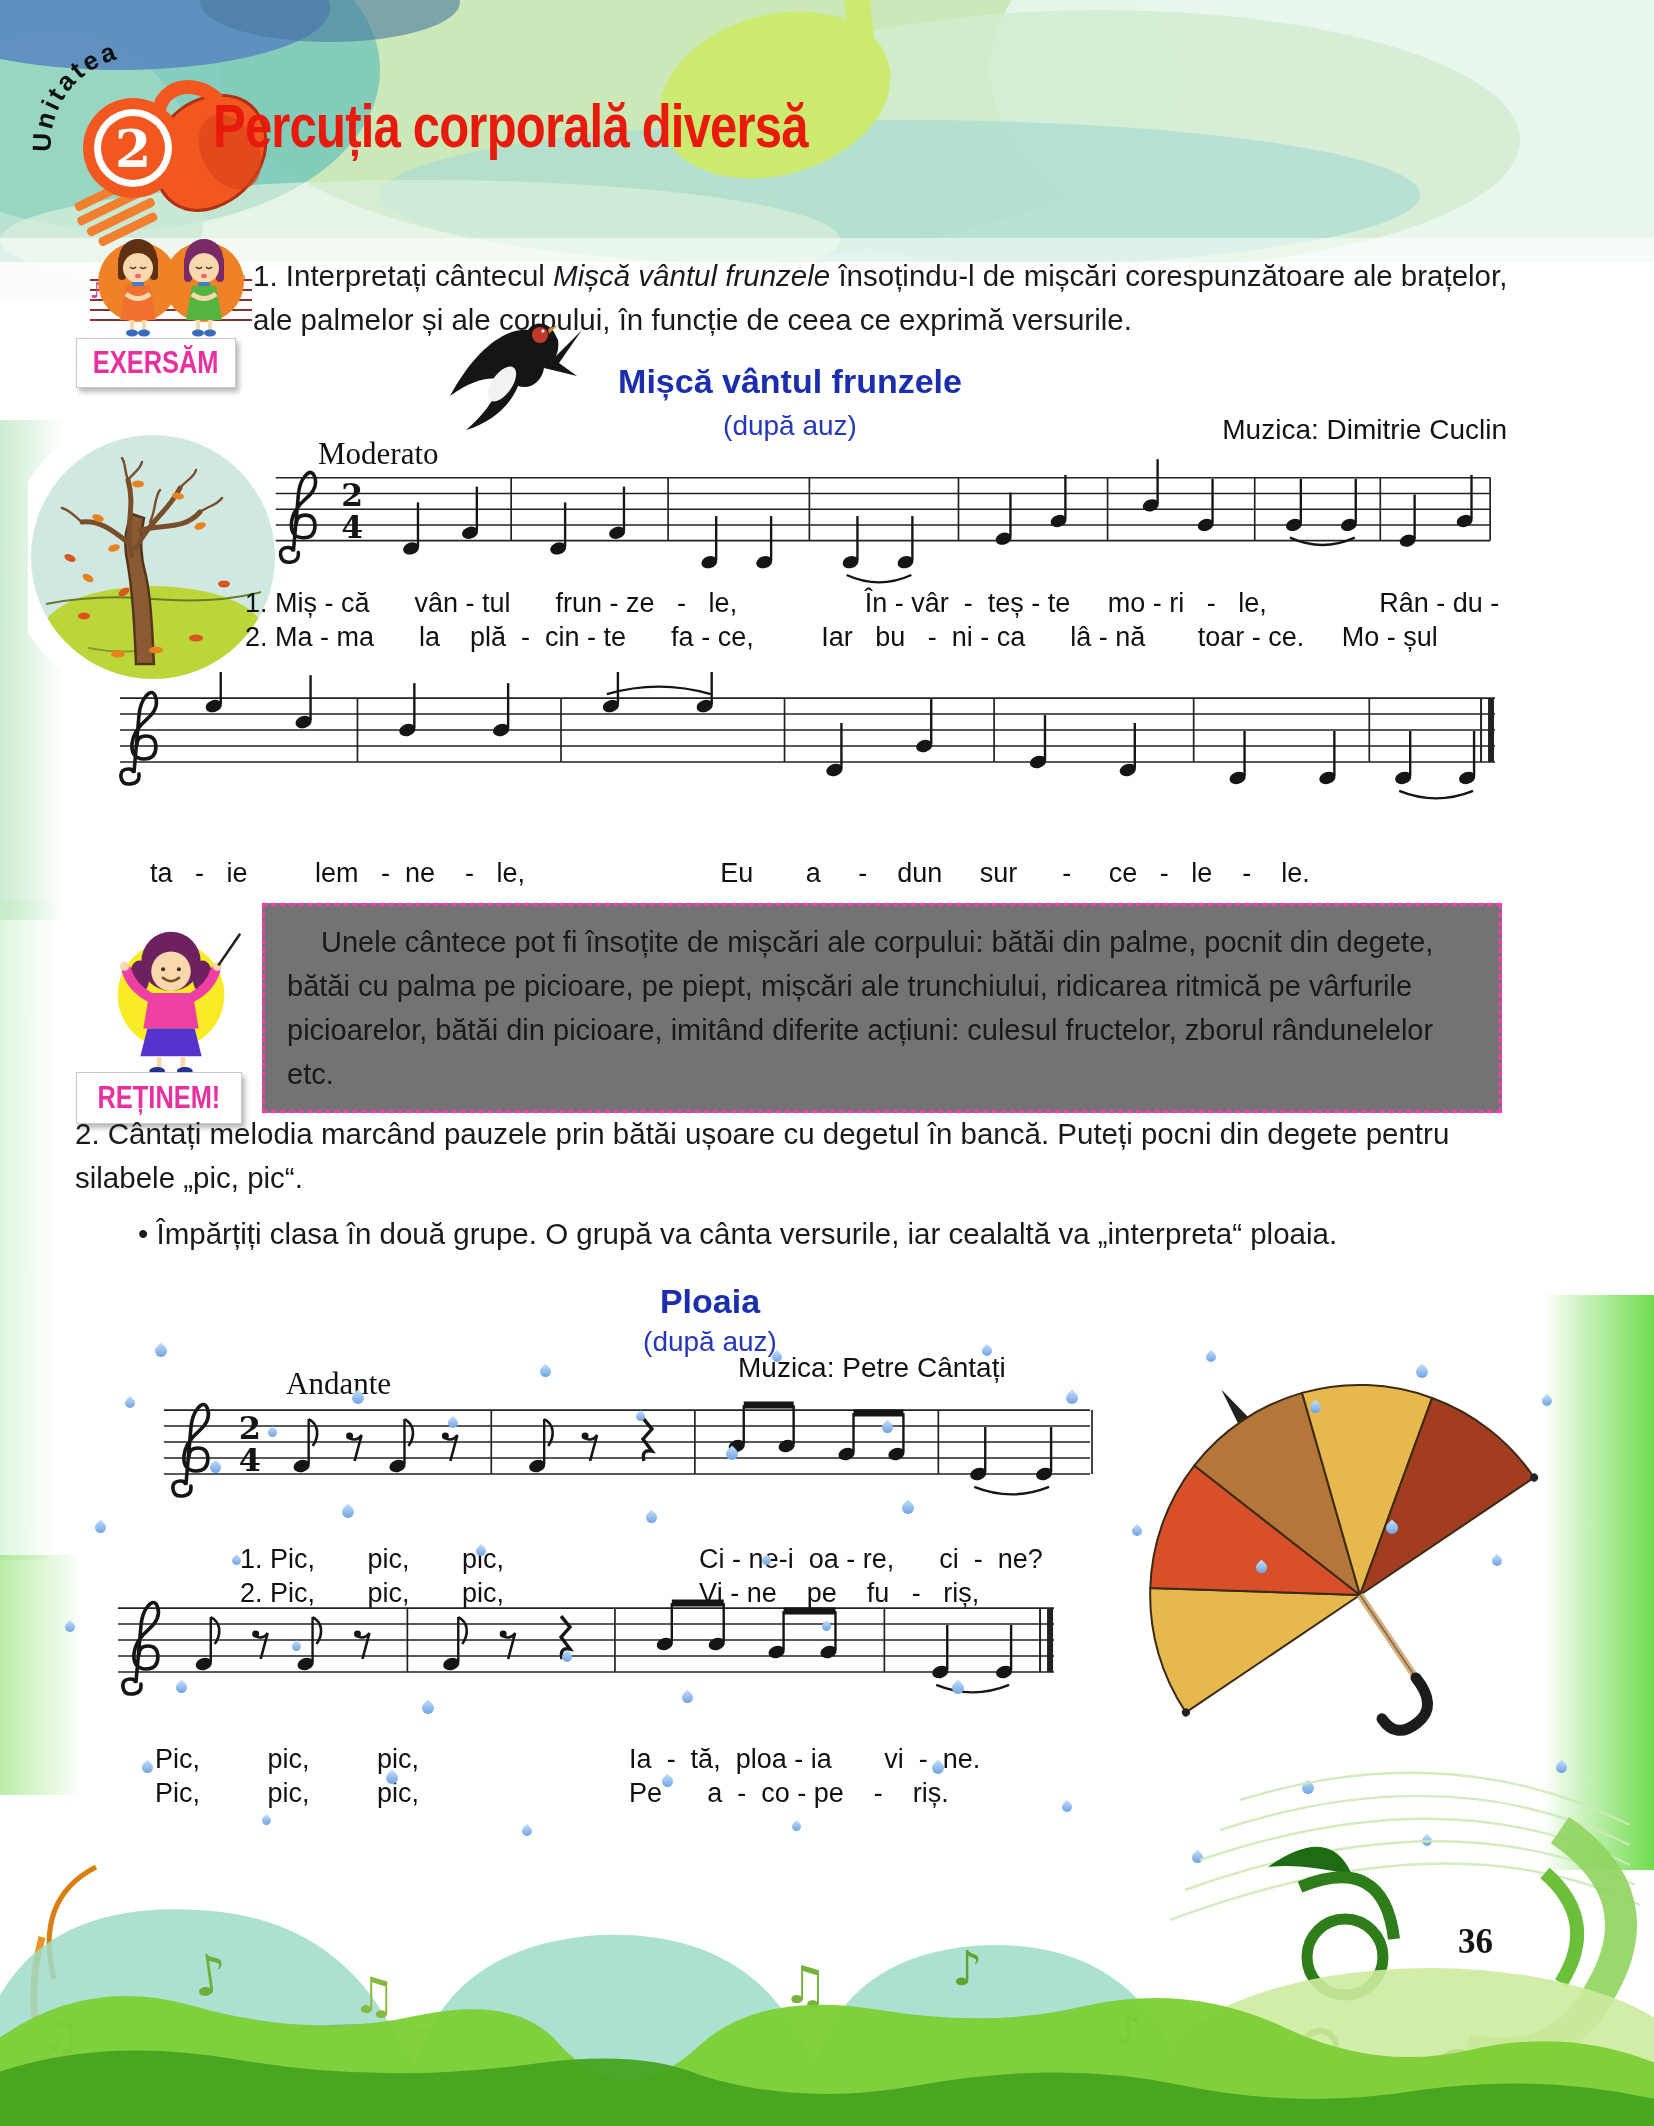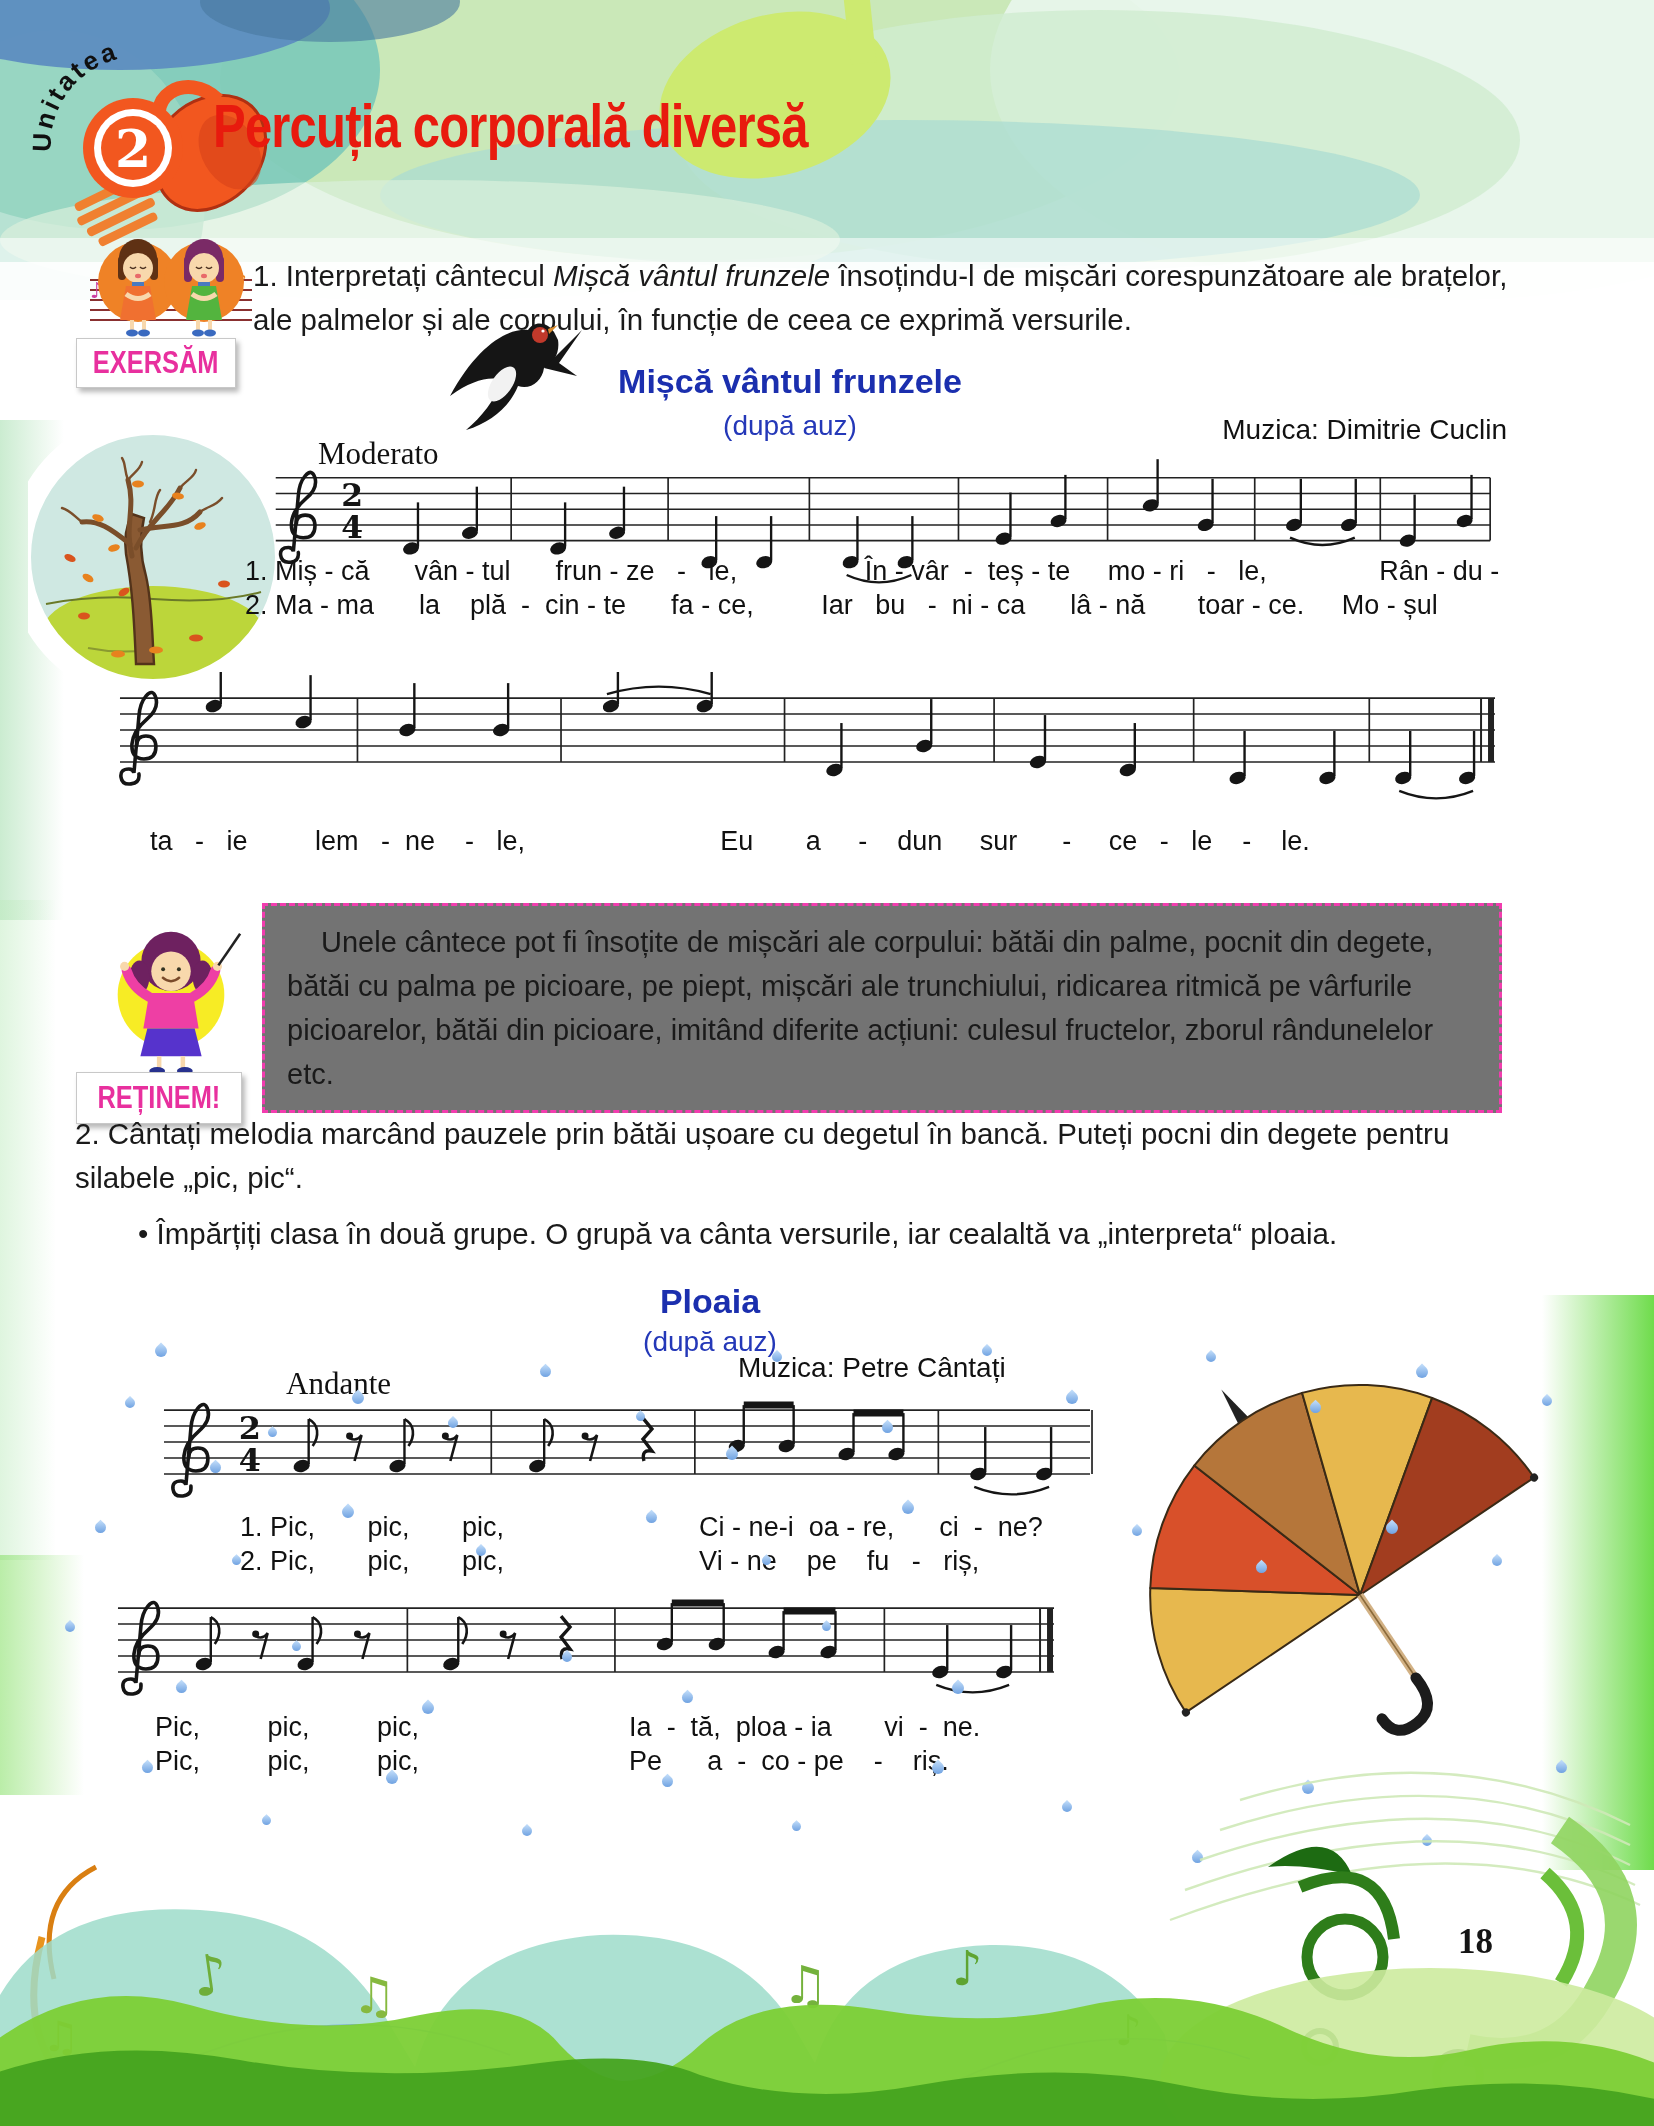--- a/index.html
+++ b/index.html
@@ -10,21 +10,21 @@
   #main-title{left:213px;top:90px;font-size:62px;font-weight:bold;color:#e81a0e;
       transform:scaleX(.79);transform-origin:left top;white-space:nowrap;letter-spacing:-1px;}
   .labelbox{background:#fff;border:1px solid #c8c8c8;box-shadow:3px 4px 5px rgba(0,0,0,.28);
       color:#e8309e;font-weight:bold;text-align:center;display:flex;align-items:center;justify-content:center;}
   .labelbox span{transform:scaleX(.82);white-space:nowrap;}
   .bodytext{font-size:29.5px;line-height:1.5;}
   .songtitle{font-size:34px;font-weight:bold;color:#1b2fae;text-align:center;}
   .songsub{font-size:28px;color:#2438b8;text-align:center;}
   .composer{font-size:28px;color:#111;}
   .tempo{font-family:"Liberation Serif",serif;font-size:31px;color:#111;}
-  .lyrics{font-size:27px;white-space:pre;color:#111;}
+  .lyrics{font-size:27px;white-space:pre;color:#111;margin-top:32px;}
   #retinem-box{border:3px dashed #f23caf;padding:14px 22px;font-size:29px;line-height:1.52;
       text-indent:34px;background:#737373;}
   #page-number{font-family:"Liberation Serif",serif;font-size:35px;font-weight:bold;color:#141414;}
   svg text.tsig{font:bold 32px "DejaVu Serif",serif;fill:#151515;text-anchor:middle;}
   svg text.fnote{font-family:"DejaVu Sans",sans-serif;}
   .drop{position:absolute;border-radius:0 50% 50% 50%;transform:rotate(45deg);
         background:linear-gradient(135deg,#bcd9f8 10%,#6b9fe0 90%);}
   .edge{position:absolute;pointer-events:none;}
 </style>
 </head>
@@ -478,21 +478,21 @@
       <div class="drop" style="left: 662px; top: 1776px; width: 11px; height: 11px;"></div>
       <div class="drop" style="left: 792px; top: 1822px; width: 9px; height: 9px;"></div>
       <div class="drop" style="left: 932px; top: 1762px; width: 12px; height: 12px;"></div>
       <div class="drop" style="left: 1062px; top: 1802px; width: 10px; height: 10px;"></div>
       <div class="drop" style="left: 1192px; top: 1852px; width: 11px; height: 11px;"></div>
       <div class="drop" style="left: 1302px; top: 1782px; width: 12px; height: 12px;"></div>
       <div class="drop" style="left: 1422px; top: 1836px; width: 10px; height: 10px;"></div>
       <div class="drop" style="left: 1556px; top: 1762px; width: 11px; height: 11px;"></div>
     </div>
 
-  <div class="abs" id="page-number" style="left:1458px;top:1922px">18</div>
+  <div class="abs" id="page-number" style="left:1458px;top:1922px">36</div>
 
   <svg class="abs" style="left:0;top:1745px" width="1654" height="381" viewBox="0 0 1654 381">
     <g stroke="#cfe9b8" stroke-width="2.4" fill="none" opacity="0.9">
       <path d="M1240 55 q210 -65 390 25"></path>
       <path d="M1220 85 q230 -75 410 15"></path>
       <path d="M1200 115 q250 -85 430 5"></path>
       <path d="M1185 145 q265 -95 450 -5"></path>
       <path d="M1170 175 q280 -105 470 -15"></path>
     </g>
     <path d="M1560 85 q95 65 42 158 q-42 82 -135 62" stroke="#8fd45f" stroke-width="32" fill="none" opacity="0.9"></path>

